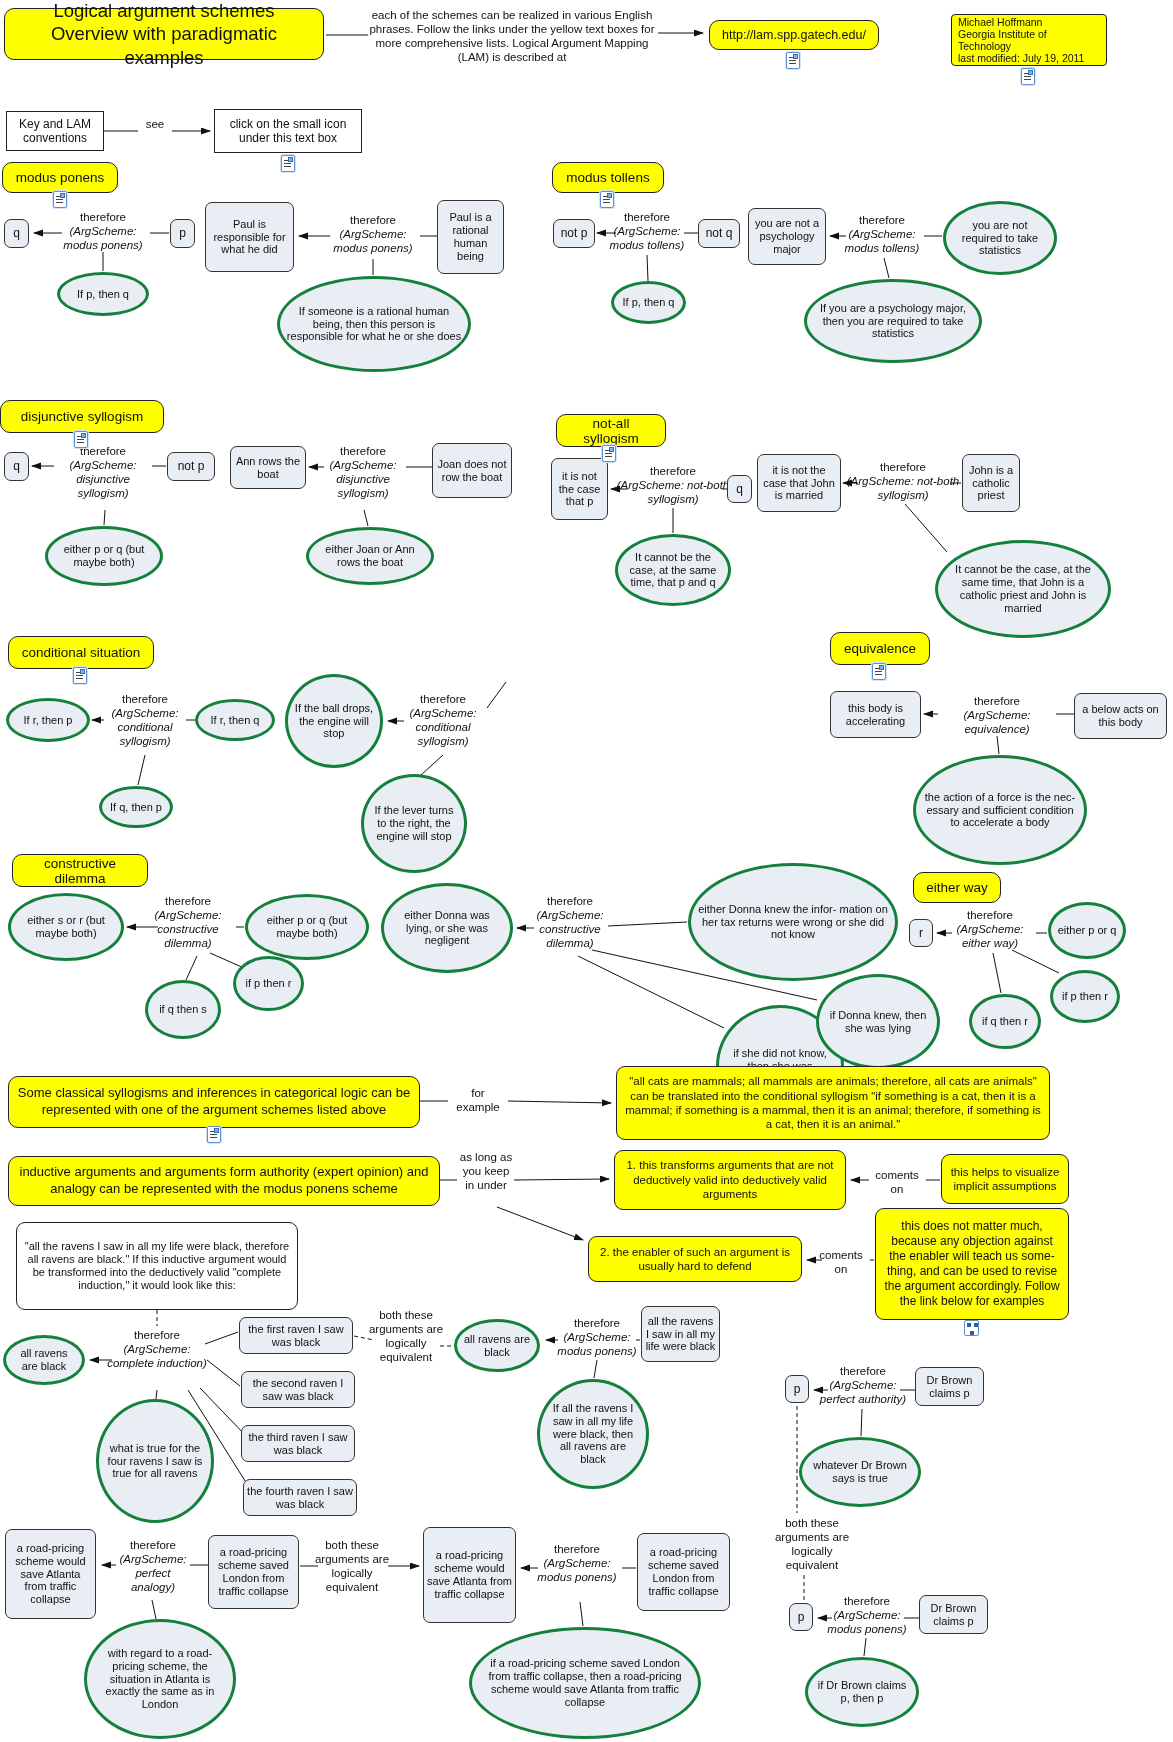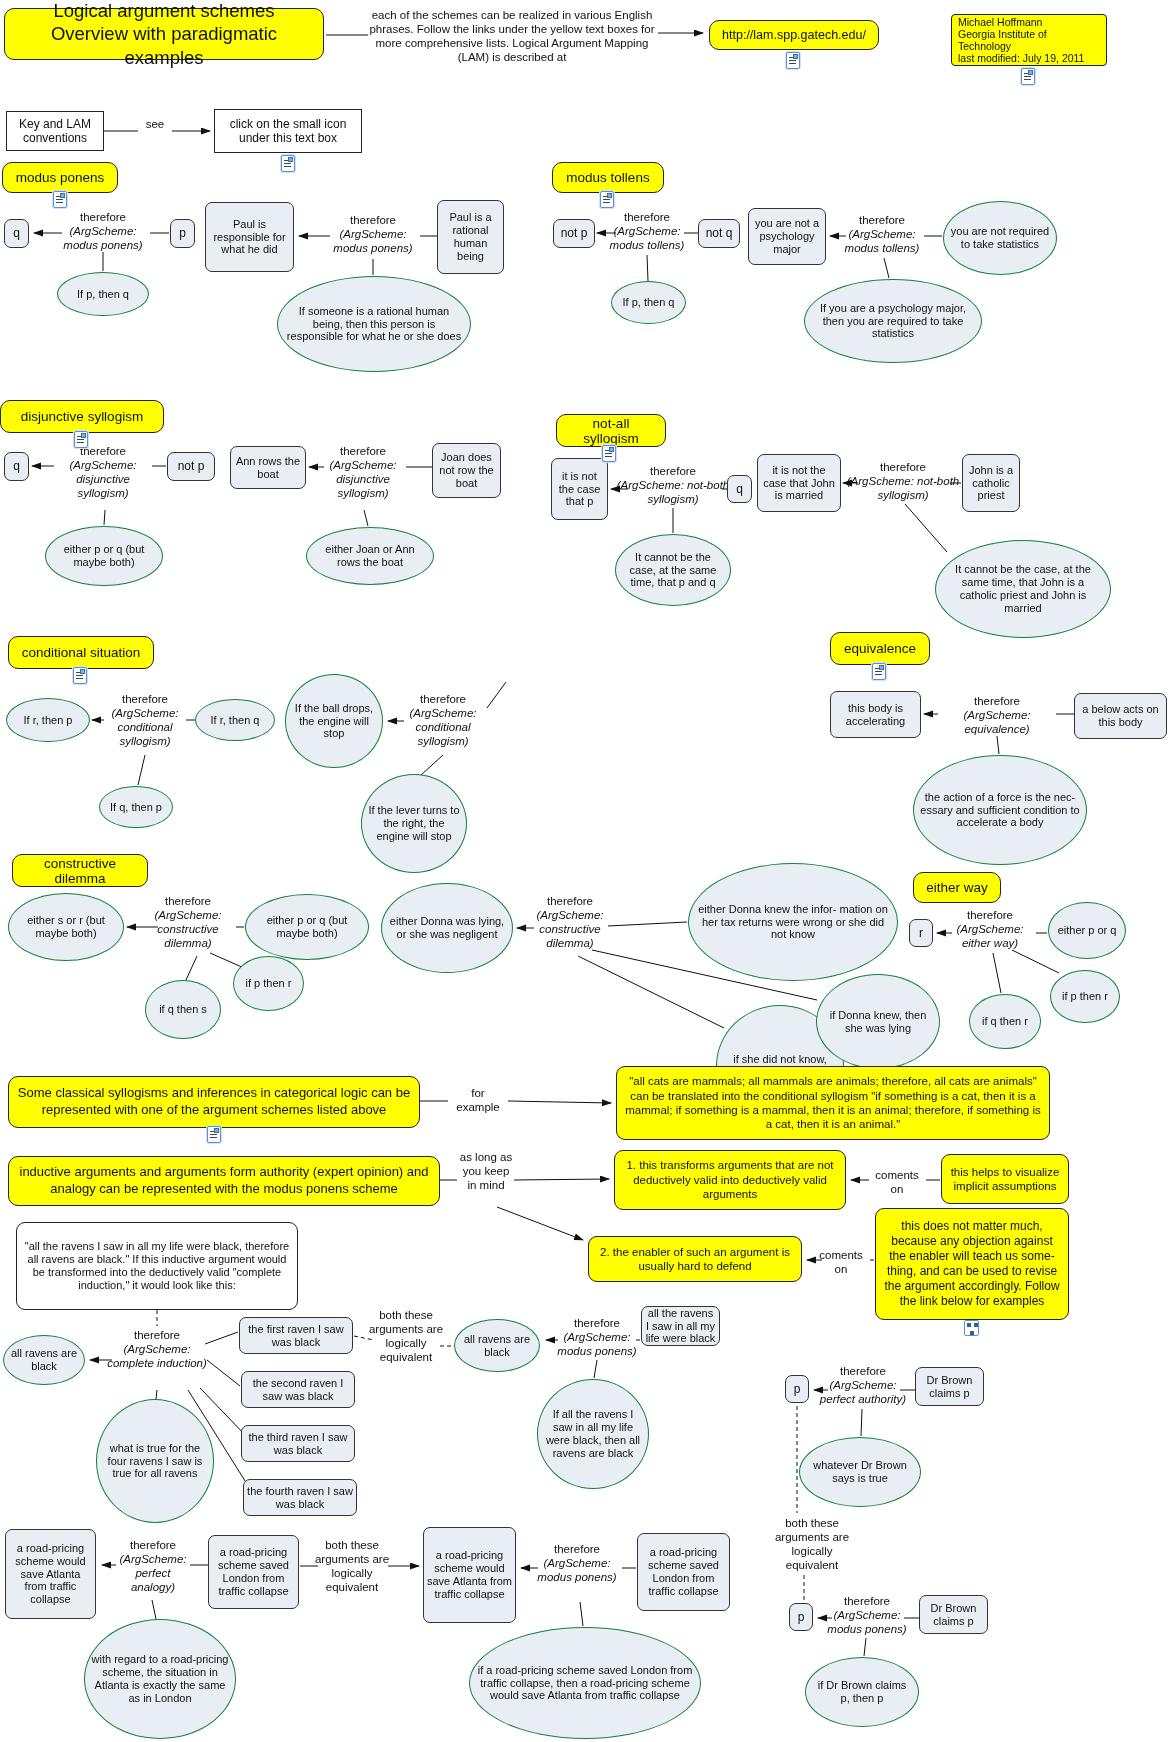--- a/index.html
+++ b/index.html
@@ -6,21 +6,21 @@
   .canvas{position:relative;width:1173px;height:1742px;overflow:hidden;
           font-family:"Liberation Sans","DejaVu Sans",sans-serif;color:#111;}
   .canvas > div{box-sizing:border-box;}
   svg.wires{position:absolute;left:0;top:0;z-index:0;}
   .yellow{position:absolute;z-index:2;background:#ffff00;border:1px solid #222;
           border-radius:10px;display:flex;align-items:center;justify-content:center;
           text-align:center;font-size:13.5px;padding:2px 6px;}
   .node{position:absolute;z-index:2;background:#e9eef4;border:1px solid #333;
         border-radius:7px;display:flex;align-items:center;justify-content:center;
         text-align:center;font-size:11px;line-height:1.18;padding:2px 3px;}
-  .ell{position:absolute;z-index:1;background:#e9eef4;border:1px solid #15803d;
+  .ell{position:absolute;z-index:1;background:#e9eef4;border:3px solid #15803d;
        border-radius:50%;display:flex;align-items:center;justify-content:center;
        text-align:center;font-size:11px;line-height:1.18;padding:6px;}
   .wbox{position:absolute;z-index:2;background:#fff;border:1px solid #222;
         display:flex;align-items:center;justify-content:center;text-align:center;
         font-size:12px;line-height:1.2;padding:2px 4px;}
   .wbox.round{border-radius:9px;font-size:11px;}
   .lbl{position:absolute;z-index:2;text-align:center;font-size:11.5px;line-height:1.22;}
   .lbl span{display:block;}
   .lbl .arg{font-style:italic;}
   .pre{white-space:pre-line;}
@@ -216,21 +216,21 @@
   <span>therefore</span>
   <span class="arg">(ArgScheme: disjunctive syllogism)</span>
 </div>
 <div class="node small" style="left:167px;top:452px;width:48px;height:29px">not p</div>
 <div class="ell" style="left:45px;top:526px;width:118px;height:60px">either p or q (but maybe both)</div>
 <div class="node" style="left:230px;top:446px;width:76px;height:43px">Ann rows the boat</div>
 <div class="lbl" style="left:312px;top:444px;width:102px">
   <span>therefore</span>
   <span class="arg">(ArgScheme: disjunctive syllogism)</span>
 </div>
-<div class="node" style="left:432px;top:443px;width:69px;height:55px">Joan does not row the boat</div>
+<div class="node" style="left:432px;top:443px;width:80px;height:55px">Joan does not row the boat</div>
 <div class="ell" style="left:306px;top:527px;width:128px;height:58px">either Joan or Ann rows the boat</div>
 
 <div class="yellow" style="left:556px;top:414px;width:110px;height:33px">not-all syllogism</div>
 <div class="doc-icon" style="left:602px;top:445px"></div>
 <div class="node" style="left:551px;top:458px;width:57px;height:62px">it is not the case that p</div>
 <div class="lbl" style="left:610px;top:464px;width:126px">
   <span>therefore</span>
   <span class="arg">(ArgScheme: not-both syllogism)</span>
 </div>
 <div class="node small" style="left:727px;top:475px;width:25px;height:28px">q</div>
@@ -296,21 +296,21 @@
 <div class="ell" style="left:1048px;top:902px;width:78px;height:57px">either p or q</div>
 <div class="ell" style="left:969px;top:994px;width:72px;height:55px">if q then r</div>
 <div class="ell" style="left:1050px;top:970px;width:70px;height:53px">if p then r</div>
 
 <div class="yellow big-note" style="left:8px;top:1076px;width:412px;height:52px">Some classical syllogisms and inferences in categorical logic can be represented with one of the argument schemes listed above</div>
 <div class="doc-icon" style="left:207px;top:1126px"></div>
 <div class="lbl" style="left:450px;top:1086px;width:56px">for example</div>
 <div class="yellow yellow-note" style="left:616px;top:1066px;width:434px;height:74px">"all cats are mammals; all mammals are animals; therefore, all cats are animals" can be translated into the conditional syllogism "if something is a cat, then it is a mammal; if something is a mammal, then it is an animal; therefore, if something is a cat, then it is an animal."</div>
 
 <div class="yellow big-note" style="left:8px;top:1156px;width:432px;height:50px">inductive arguments and arguments form authority (expert opinion) and analogy can be represented with the modus ponens scheme</div>
-<div class="lbl" style="left:458px;top:1150px;width:56px">as long as you keep in mind</div>
+<div class="lbl" style="left:458px;top:1150px;width:56px">as long as you keep in under</div>
 <div class="yellow yellow-note left-al" style="left:614px;top:1150px;width:232px;height:60px">1. this transforms arguments that are not deductively valid into deductively valid arguments</div>
 <div class="lbl" style="left:868px;top:1168px;width:58px">coments on</div>
 <div class="yellow yellow-note" style="left:941px;top:1154px;width:128px;height:50px">this helps to visualize implicit assumptions</div>
 <div class="yellow yellow-note left-al" style="left:588px;top:1236px;width:214px;height:46px">2. the enabler of such an argument is usually hard to defend</div>
 <div class="lbl" style="left:812px;top:1248px;width:58px">coments on</div>
 <div class="yellow yellow-note" style="left:875px;top:1208px;width:194px;height:112px;font-size:12px">this does not matter much, because any objection against the enabler will teach us some- thing, and can be used to revise the argument accordingly. Follow the link below for examples</div>
 <div class="map-icon" style="left:964px;top:1320px"></div>
 
 <div class="wbox round" style="left:16px;top:1222px;width:282px;height:88px">"all the ravens I saw in all my life were black, therefore all ravens are black." If this inductive argument would be transformed into the deductively valid "complete induction," it would look like this:</div>
 <div class="ell" style="left:3px;top:1335px;width:82px;height:50px">all ravens are black</div>
@@ -323,21 +323,21 @@
 <div class="node" style="left:241px;top:1425px;width:114px;height:37px">the third raven I saw was black</div>
 <div class="node" style="left:243px;top:1479px;width:114px;height:37px">the fourth raven I saw was black</div>
 <div class="ell" style="left:96px;top:1399px;width:118px;height:124px">what is true for the four ravens I saw is true for all ravens</div>
 <div class="lbl" style="left:368px;top:1308px;width:76px">both these arguments are logically equivalent</div>
 
 <div class="ell" style="left:454px;top:1319px;width:86px;height:53px">all ravens are black</div>
 <div class="lbl" style="left:556px;top:1316px;width:82px">
   <span>therefore</span>
   <span class="arg">(ArgScheme: modus ponens)</span>
 </div>
-<div class="node" style="left:641px;top:1306px;width:79px;height:40px">all the ravens I saw in all my life were black</div>
+<div class="node" style="left:641px;top:1306px;width:79px;height:56px">all the ravens I saw in all my life were black</div>
 <div class="ell" style="left:537px;top:1379px;width:112px;height:110px">If all the ravens I saw in all my life were black, then all ravens are black</div>
 
 <div class="node small" style="left:785px;top:1375px;width:24px;height:28px">p</div>
 <div class="lbl" style="left:816px;top:1364px;width:94px">
   <span>therefore</span>
   <span class="arg">(ArgScheme: perfect authority)</span>
 </div>
 <div class="node" style="left:915px;top:1367px;width:69px;height:39px">Dr Brown claims p</div>
 <div class="ell" style="left:799px;top:1437px;width:122px;height:70px">whatever Dr Brown says is true</div>
 <div class="lbl" style="left:772px;top:1516px;width:80px">both these arguments are logically equivalent</div>

